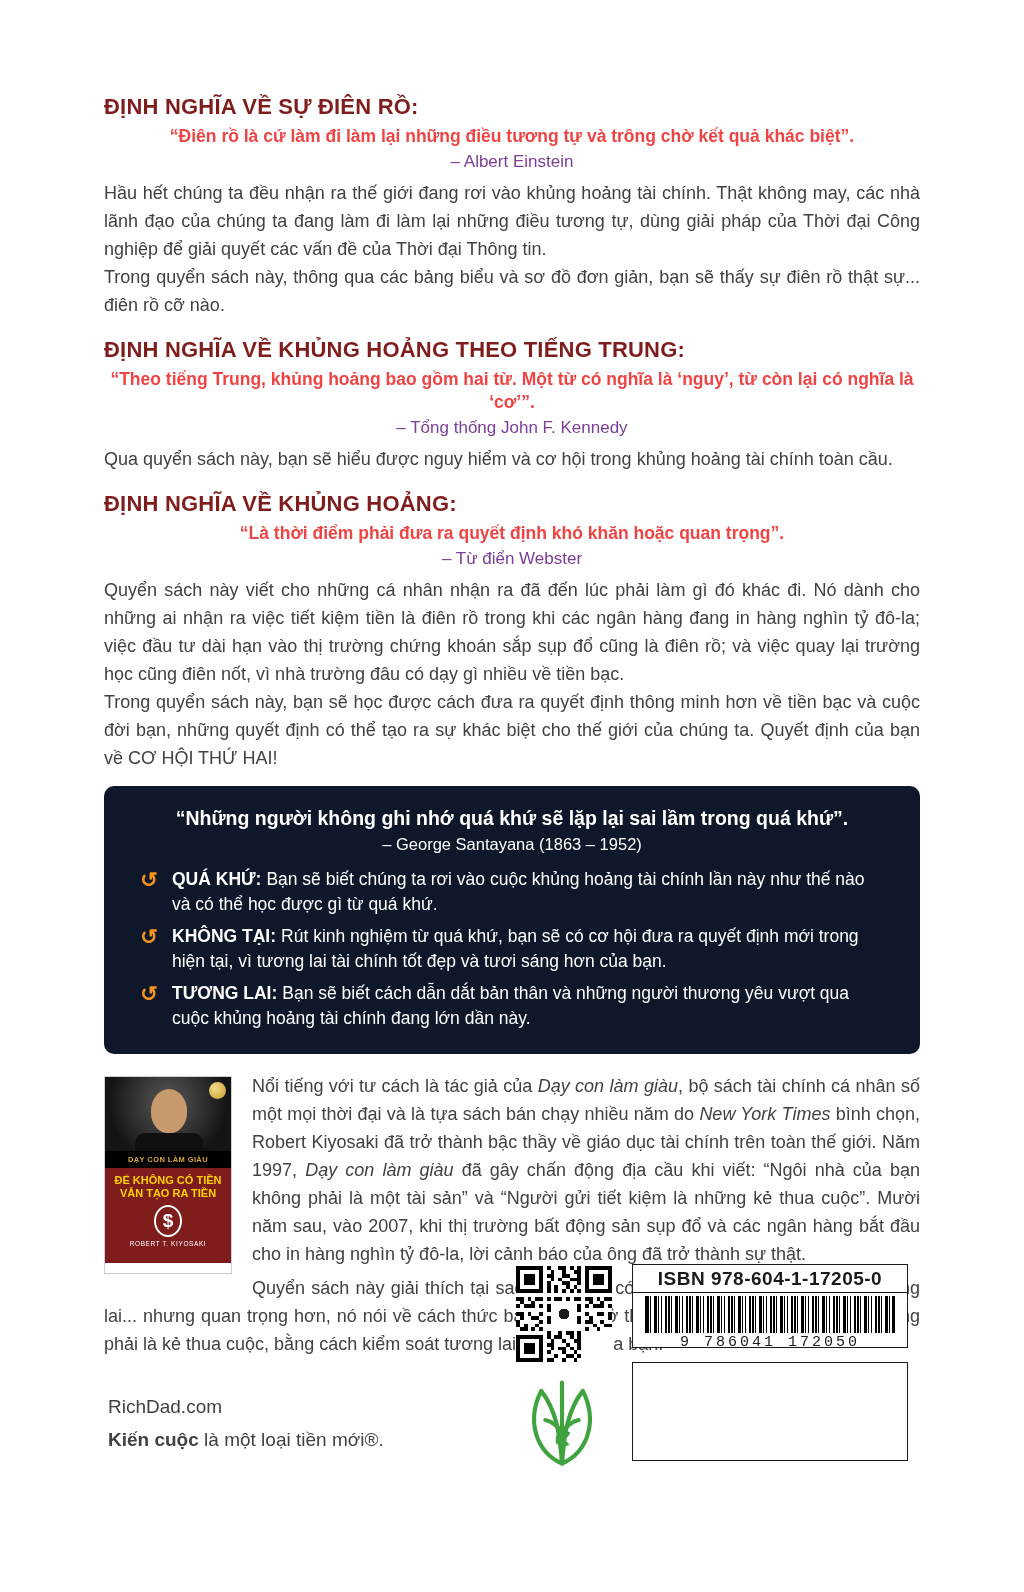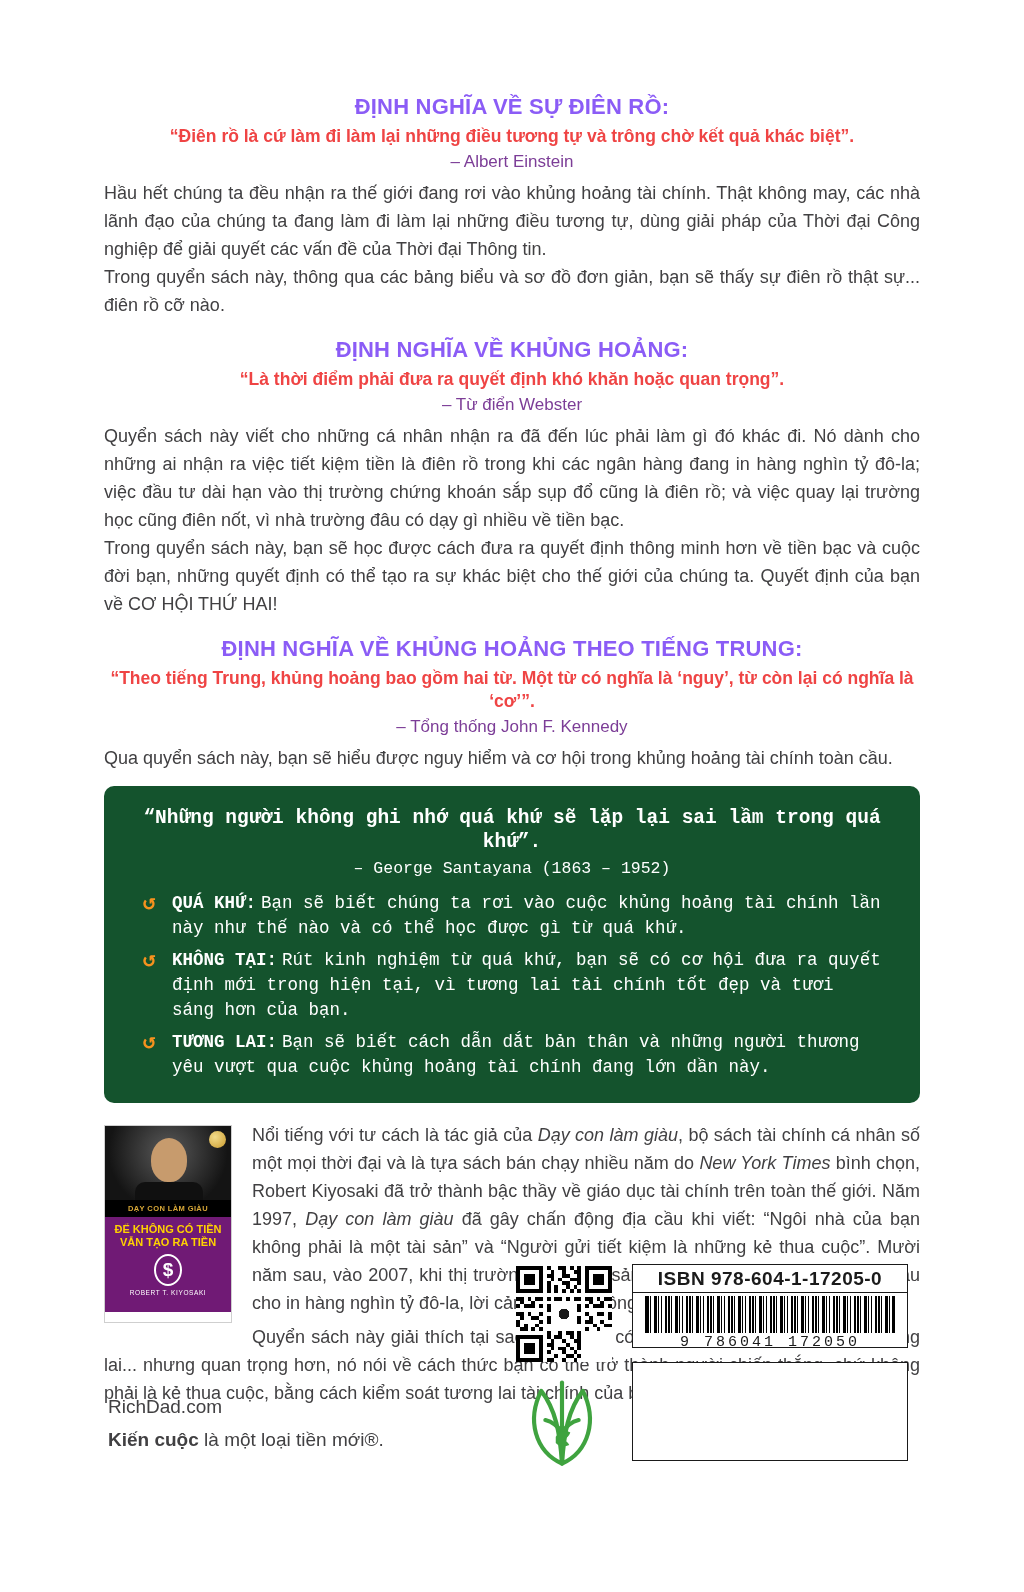--- a/index.html
+++ b/index.html
@@ -4,37 +4,37 @@
 <style>
   * { margin:0; padding:0; box-sizing:border-box; }
   html,body { background:#ffffff; }
   body {
     width:1024px; height:1592px; position:relative; overflow:hidden;
     font-family:"Liberation Sans", sans-serif; color:#414042;
   }
   .content { position:absolute; left:104px; top:94px; width:816px; }
 
   .sec-heading {
-    color:#8b5cf6; font-weight:bold; font-size:22px; line-height:26px;
-    text-align:center; margin:18px 0 5px; letter-spacing:0.2px;
+    color:#7f1d1d; font-weight:bold; font-size:22px; line-height:26px;
+    margin:18px 0 5px; letter-spacing:0.2px;
   }
   .def-section:first-child .sec-heading { margin-top:0; }
   .sec-quote {
     color:#ef4444; font-weight:bold; font-size:17.5px; line-height:23px;
     text-align:center; margin-bottom:3px;
   }
   .sec-attr {
     color:#7c3d97; font-size:17px; line-height:21px; text-align:center; margin-bottom:7px;
   }
   p.body { font-size:18px; line-height:28px; text-align:justify; }
 
   
   .pbox {
-    background:#14532d; border-radius:10px; color:#ffffff;
-    padding:20px 34px 16px; margin-top:14px;font-family:Liberation Mono, monospace;
+    background:#0f172a; border-radius:10px; color:#ffffff;
+    padding:20px 34px 16px; margin-top:14px;
   }
   .pbox-quote { font-size:19.5px; font-weight:bold; text-align:center; line-height:24px; margin-bottom:5px; }
   .pbox-attr  { font-size:16.5px; text-align:center; margin-bottom:13px; }
   .bullet { display:flex; gap:12px; margin-bottom:7px; font-size:17.5px; line-height:25px; }
   .bullet .icon {
     flex:0 0 22px; color:#f6921e; font-size:21px; font-weight:bold; line-height:25px; text-align:center;
   }
   .bullet .label { font-weight:bold; margin-right:5px; }
 
   
@@ -44,21 +44,21 @@
     float:left; width:128px; height:198px; margin:4px 20px 4px 0;
     border:1px solid #cfcfcf; display:flex; flex-direction:column; overflow:hidden; background:#5c2d91;
   }
   .cv-photo { position:relative; height:74px; background:radial-gradient(circle at 50% 35%, #5a5a5a 0%, #141414 75%); flex:0 0 auto; }
   .cv-face  { position:absolute; left:46px; top:12px; width:36px; height:44px; border-radius:50% 50% 46% 46%; background:#c79b6d; }
   .cv-body  { position:absolute; left:30px; bottom:0; width:68px; height:18px; background:#101010; border-radius:10px 10px 0 0; }
   .cv-badge { position:absolute; right:5px; top:5px; width:17px; height:17px; border-radius:50%;
               background:radial-gradient(circle at 35% 35%, #f3dc8a, #c99a2e); }
   .cv-series { background:#000; color:#d8a838; font-size:7.5px; font-weight:bold; text-align:center;
                padding:4px 2px; letter-spacing:0.4px; flex:0 0 auto; }
-  .cv-main { flex:1; background:#701a75; text-align:center; padding:6px 4px 3px; }
+  .cv-main { flex:1; background:#7f1d1d; text-align:center; padding:6px 4px 3px; }
   .cv-t1,.cv-t2 { color:#ffd200; font-weight:bold; font-size:11px; line-height:13px; }
   .cv-dollar { width:28px; height:32px; margin:5px auto 3px; border:2px solid #fff; border-radius:50%;
                color:#fff; font-size:19px; line-height:28px; font-weight:bold; }
   .cv-author { color:#fff; font-size:6.5px; letter-spacing:0.6px; }
   .cv-foot { height:10px; background:#ffffff; flex:0 0 auto; }
 
   
   .qr { position:absolute; left:516px; top:1266px; width:96px; height:96px; }
   .isbn-block {
     position:absolute; left:632px; top:1264px; width:276px; height:84px;
@@ -88,32 +88,32 @@
 
   <section class="def-section">
     <h2 class="sec-heading">ĐỊNH NGHĨA VỀ SỰ ĐIÊN RỒ:</h2>
     <div class="sec-quote">“Điên rồ là cứ làm đi làm lại những điều tương tự và trông chờ kết quả khác biệt”.</div>
     <div class="sec-attr">– Albert Einstein</div>
     <p class="body">Hầu hết chúng ta đều nhận ra thế giới đang rơi vào khủng hoảng tài chính. Thật không may, các nhà lãnh đạo của chúng ta đang làm đi làm lại những điều tương tự, dùng giải pháp của Thời đại Công nghiệp để giải quyết các vấn đề của Thời đại Thông tin.</p>
     <p class="body">Trong quyển sách này, thông qua các bảng biểu và sơ đồ đơn giản, bạn sẽ thấy sự điên rồ thật sự... điên rồ cỡ nào.</p>
   </section>
 
   <section class="def-section">
+    <h2 class="sec-heading">ĐỊNH NGHĨA VỀ KHỦNG HOẢNG THEO TIẾNG TRUNG:</h2>
+    <div class="sec-quote">“Theo tiếng Trung, khủng hoảng bao gồm hai từ. Một từ có nghĩa là ‘nguy’, từ còn lại có nghĩa là ‘cơ’”.</div>
+    <div class="sec-attr">– Tổng thống John F. Kennedy</div>
+    <p class="body">Qua quyển sách này, bạn sẽ hiểu được nguy hiểm và cơ hội trong khủng hoảng tài chính toàn cầu.</p>
+  </section>
+
+  <section class="def-section">
     <h2 class="sec-heading">ĐỊNH NGHĨA VỀ KHỦNG HOẢNG:</h2>
     <div class="sec-quote">“Là thời điểm phải đưa ra quyết định khó khăn hoặc quan trọng”.</div>
     <div class="sec-attr">– Từ điển Webster</div>
     <p class="body">Quyển sách này viết cho những cá nhân nhận ra đã đến lúc phải làm gì đó khác đi. Nó dành cho những ai nhận ra việc tiết kiệm tiền là điên rồ trong khi các ngân hàng đang in hàng nghìn tỷ đô-la; việc đầu tư dài hạn vào thị trường chứng khoán sắp sụp đổ cũng là điên rồ; và việc quay lại trường học cũng điên nốt, vì nhà trường đâu có dạy gì nhiều về tiền bạc.</p>
     <p class="body">Trong quyển sách này, bạn sẽ học được cách đưa ra quyết định thông minh hơn về tiền bạc và cuộc đời bạn, những quyết định có thể tạo ra sự khác biệt cho thế giới của chúng ta. Quyết định của bạn về CƠ HỘI THỨ HAI!</p>
-  </section>
-
-  <section class="def-section">
-    <h2 class="sec-heading">ĐỊNH NGHĨA VỀ KHỦNG HOẢNG THEO TIẾNG TRUNG:</h2>
-    <div class="sec-quote">“Theo tiếng Trung, khủng hoảng bao gồm hai từ. Một từ có nghĩa là ‘nguy’, từ còn lại có nghĩa là ‘cơ’”.</div>
-    <div class="sec-attr">– Tổng thống John F. Kennedy</div>
-    <p class="body">Qua quyển sách này, bạn sẽ hiểu được nguy hiểm và cơ hội trong khủng hoảng tài chính toàn cầu.</p>
   </section>
 
   <div class="pbox">
     <div class="pbox-quote">“Những người không ghi nhớ quá khứ sẽ lặp lại sai lầm trong quá khứ”.</div>
     <div class="pbox-attr">– George Santayana (1863 – 1952)</div>
 
     <div class="bullet">
       <span class="icon">↺</span>
       <div><span class="label">QUÁ KHỨ:</span><span>Bạn sẽ biết chúng ta rơi vào cuộc khủng hoảng tài chính lần này như thế nào và có thể học được gì từ quá khứ.</span></div>
     </div>

